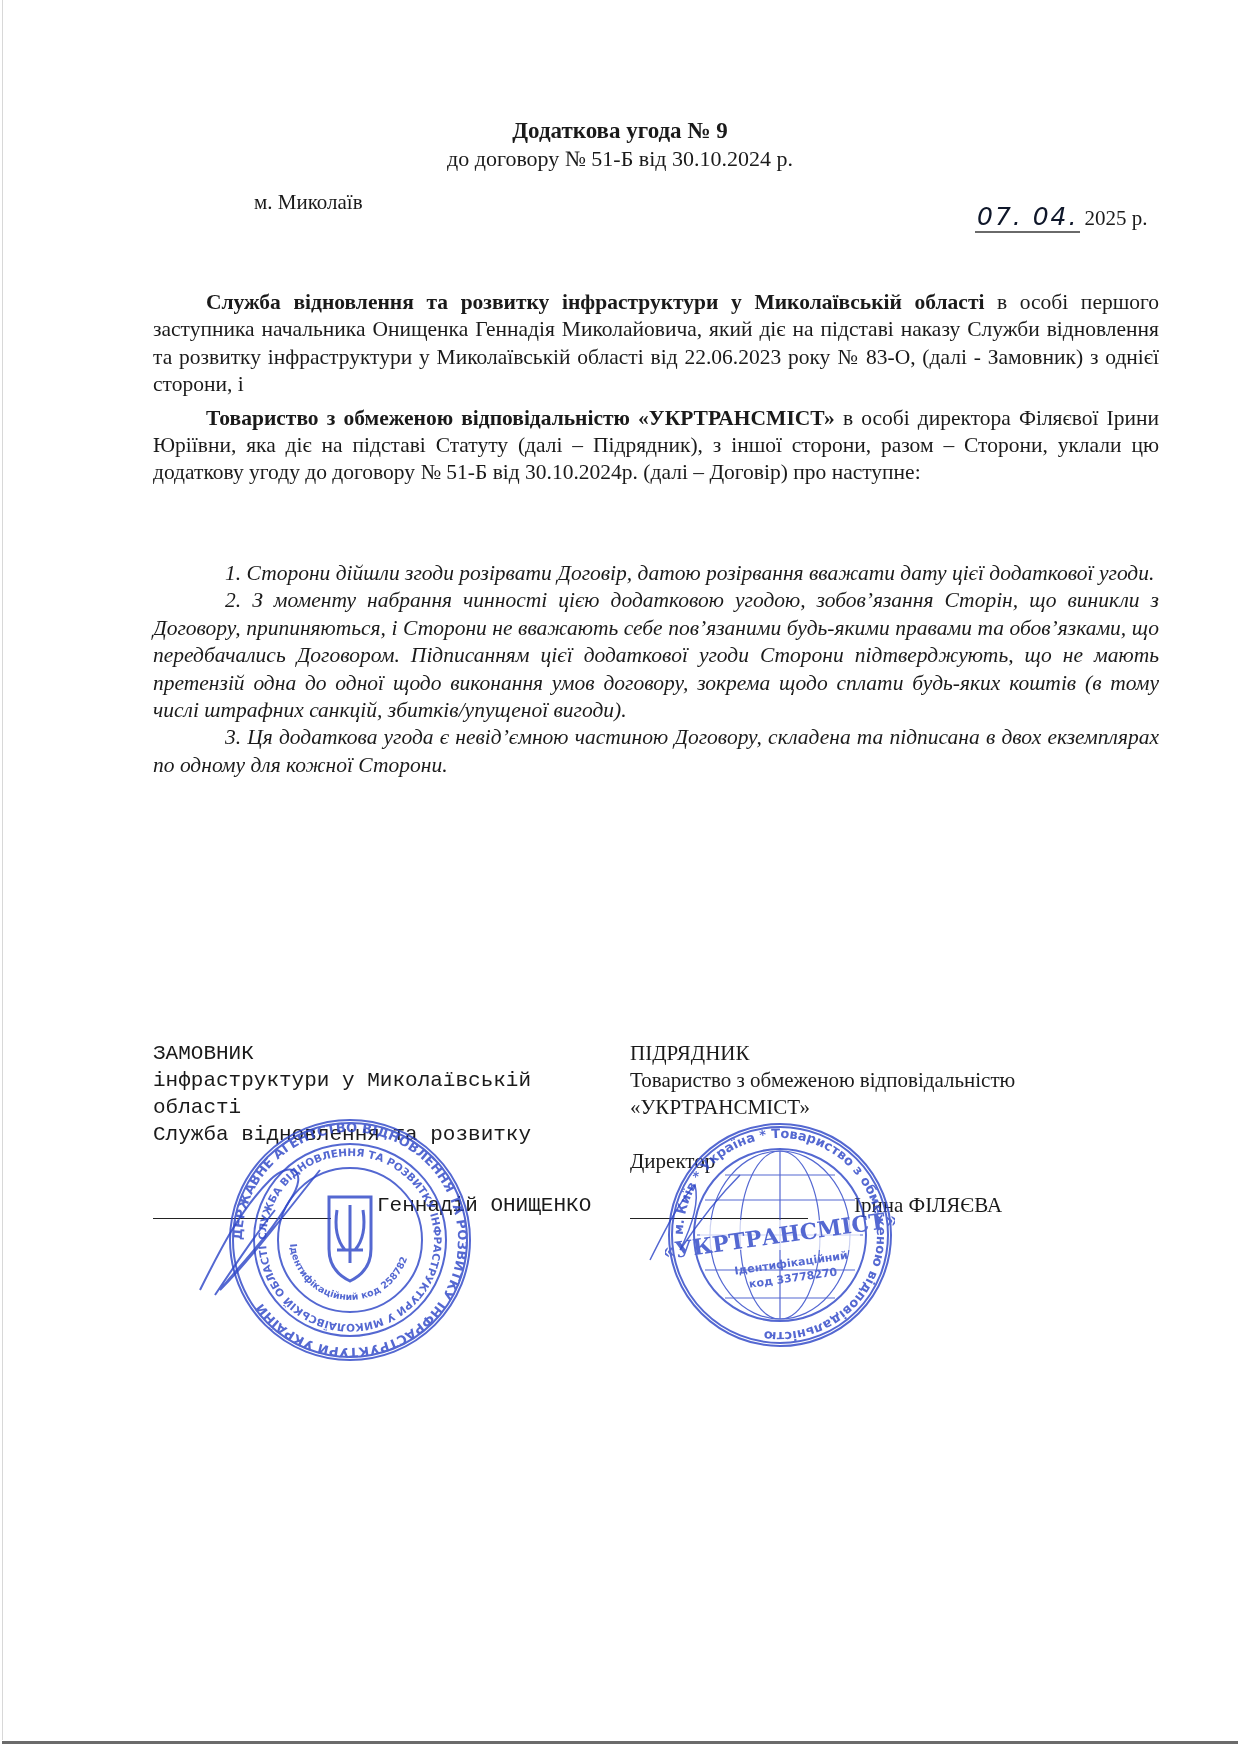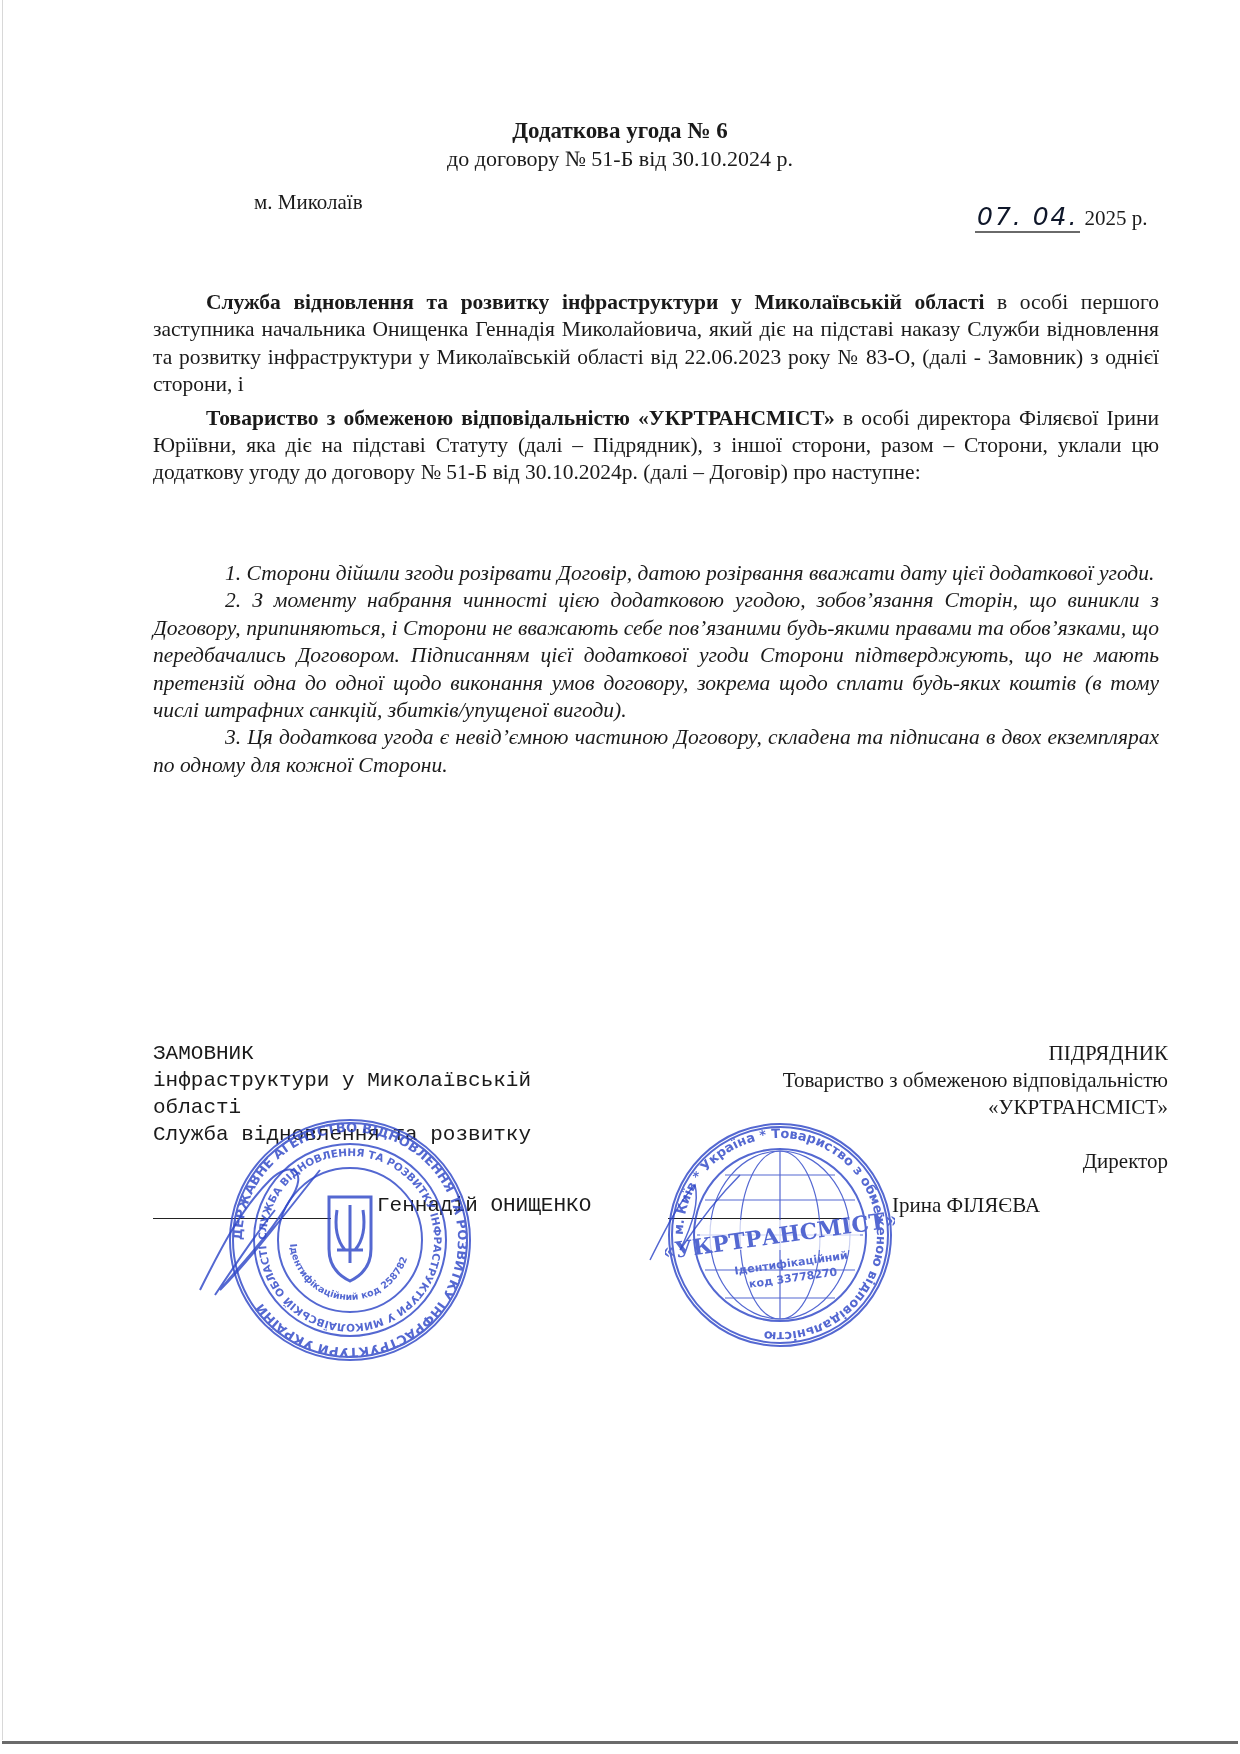--- a/index.html
+++ b/index.html
@@ -20,35 +20,35 @@
     border-bottom: 2px solid #6a6a6a; letter-spacing: 2px; padding: 0 2px; margin-right: 4px; }
 
   .body { position: absolute; left: 153px; width: 1006px; font-size: 21.5px; line-height: 27.4px; text-align: justify; }
   .body p { margin: 0; }
   .indent { text-indent: 53px; }
   .indent2 { text-indent: 72px; }
   .b { font-weight: bold; }
 
   .sig { position: absolute; top: 1040px; font-size: 21px; line-height: 27px; }
   .sig-left { left: 153px; width: 440px; font-family: Liberation Mono, monospace; }
-  .sig-right { left: 668px; width: 500px; text-align: right; }
+  .sig-right { left: 630px; width: 500px; }
   .sig .gap { height: 27px; }
   .sig-line-row { display: flex; align-items: flex-end; margin-top: 17px; gap: 40px; }
   .sig-line { display: inline-block; border-bottom: 1px solid #222; margin-right: 6px; height: 20px; }
 
   .stamp { position: absolute; opacity: 0.82; pointer-events: none; }
 </style>
 </head>
 <body>
 
 <div class="page-border-left"></div>
 <div class="page-border-bottom"></div>
 
 <div class="title-block">
-  <div class="title">Додаткова угода № 6</div>
+  <div class="title">Додаткова угода № 9</div>
   <div class="subtitle">до договору  № 51-Б  від 30.10.2024 р.</div>
 </div>
 
 <div class="place">м. Миколаїв</div>
 <div class="date">
   <span class="hand">07. 04.</span><span>2025 р.</span>
 </div>
 
 <div class="body" style="top:289px;">
   <p class="indent"><span class="b">Служба відновлення та розвитку інфраструктури у Миколаївській області</span><span> в особі першого заступника начальника Онищенка Геннадія Миколайовича, який діє на підставі наказу Служби  відновлення  та розвитку інфраструктури у Миколаївській області від 22.06.2023 року № 83-О,  (далі - Замовник) з однієї сторони, і</span></p>

